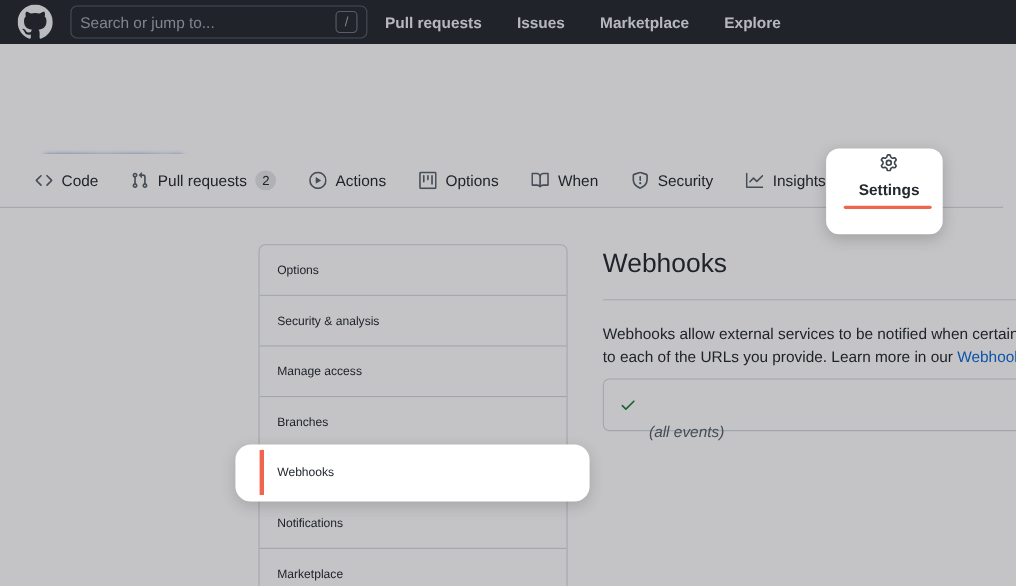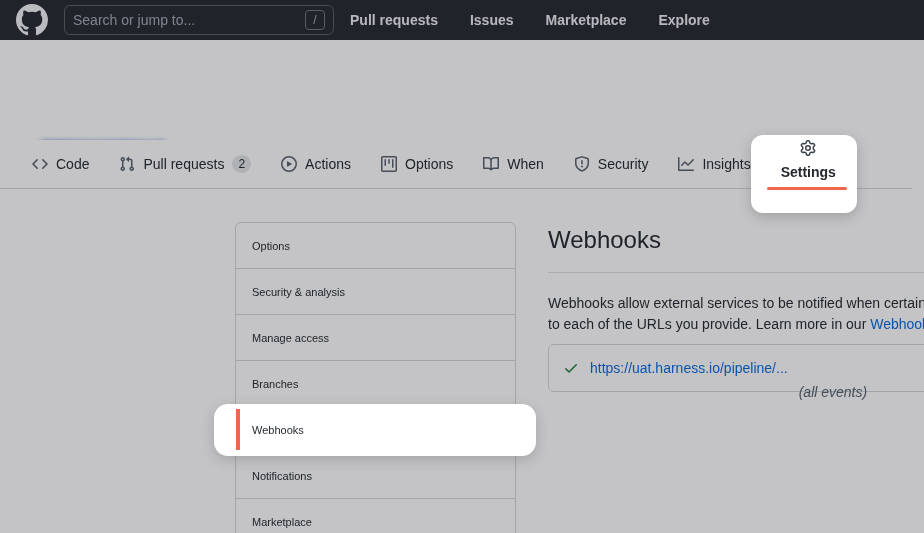--- a/index.html
+++ b/index.html
@@ -238,18 +238,17 @@
   <div class="desc">
     <div>Webhooks allow external services to be notified when certain events happen. When the specified events happen, we'll send a POST request</div>
     <div>
       <span>to each of the URLs you provide. Learn more in our </span><a class="link-blue">Webhooks Guide.</a>
     </div>
   </div>
   <div class="hook-box">
     <svg class="check-svg" viewBox="0 0 16 16">
       <path d="M13.78 4.22a.75.75 0 0 1 0 1.06l-7.25 7.25a.75.75 0 0 1-1.06 0L2.22 9.28a.751.751 0 0 1 .018-1.042.751.751 0 0 1 1.042-.018L6 10.94l6.72-6.72a.75.75 0 0 1 1.06 0Z"></path>
     </svg>
-    <a class="hook-url">https://uat.harness.io/pipeline/...</a>
     <span class="hook-note">(all events)</span>
   </div>
 </section>
 
 <div class="dim-overlay"></div>
 
 </body></html>

